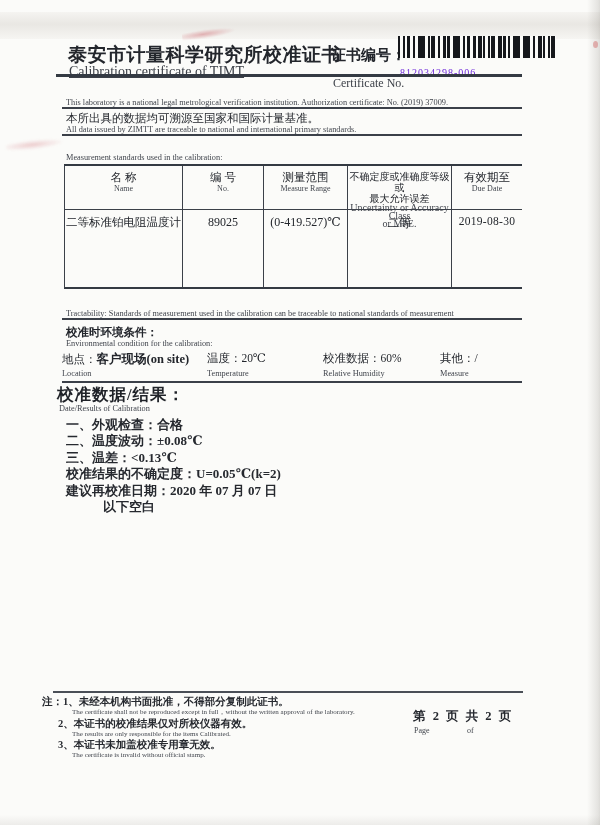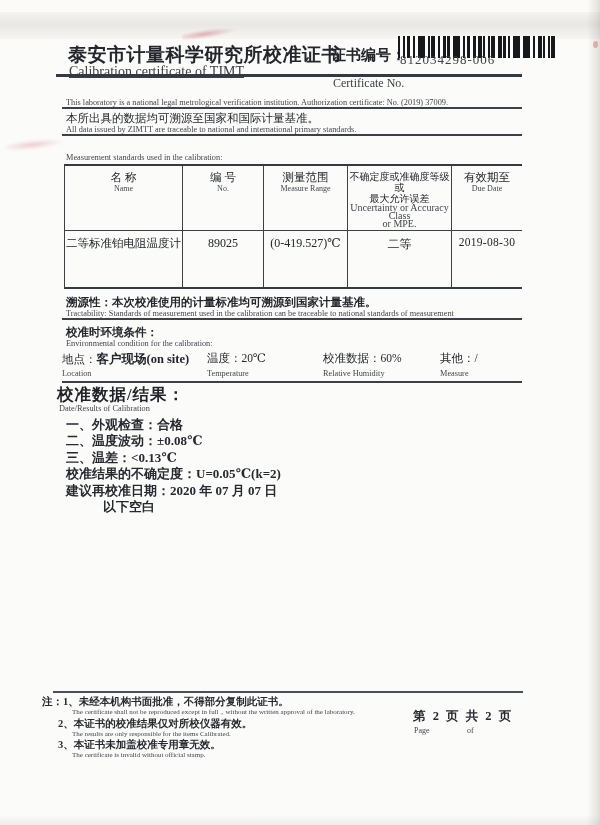--- a/index.html
+++ b/index.html
@@ -57,39 +57,39 @@
   .certno-label-cn{position:absolute;left:331px;top:46px;font-size:15px;font-weight:bold;color:#23262c;}
   .certno-label-en{position:absolute;left:333px;top:76px;font-size:12px;color:#3c4048;}
   .barcode{
     position:absolute;left:398px;top:36px;width:158px;height:22px;
     background:
       repeating-linear-gradient(90deg,#16181c 0 2px,rgba(0,0,0,0) 2px 5px),
       repeating-linear-gradient(90deg,rgba(0,0,0,0) 0 9px,#16181c 9px 12px),
       repeating-linear-gradient(90deg,rgba(0,0,0,0) 0 23px,#16181c 23px 26px);
     background-color:#fbfbf9;
   }
-  .certno-value{position:absolute;left:400px;top:52px;font-size:13px;letter-spacing:1px;color:#404040;}
+  .certno-value{position:absolute;left:400px;top:67px;font-size:10px;letter-spacing:1px;color:#6d28d9;}
   
   .stmt-cn{position:absolute;left:66px;font-size:11.5px;color:#23262c;white-space:nowrap;}
   .stmt-en{position:absolute;left:66px;font-size:8.3px;color:#41454d;white-space:nowrap;}
   .s1-cn{top:84px;} .s1-en{top:98px;}
   .s2-cn{top:111px;text-align:center;} .s2-en{top:125px;}
   .s3-cn{top:139px;} .s3-en{top:153px;}
   
   .table{
     position:absolute;left:64px;top:164px;width:458px;height:125px;
     border-top:2.5px solid #343a43;border-bottom:2.5px solid #343a43;
     border-left:1.5px solid #3b4049;
     display:flex;box-sizing:border-box;
   }
   .col{box-sizing:border-box;border-right:1.5px solid #3b4049;display:flex;flex-direction:column;}
   .col:last-child{border-right:none;}
   .c1{width:118px;} .c2{width:81px;} .c3{width:84px;} .c4{width:104px;} .c5{flex:1;}
   .th{
-    height:65px;box-sizing:border-box;border-bottom:1.5px solid #3b4049;
+    height:44px;box-sizing:border-box;border-bottom:1.5px solid #3b4049;
     display:flex;flex-direction:column;align-items:center;justify-content:flex-start;
     padding-top:5px;text-align:center;
   }
   .hcn{font-size:11.5px;color:#23262c;line-height:13px;}
   .hcn-sm{font-size:10px;color:#23262c;line-height:11px;}
   .hen{font-size:8px;color:#41454d;line-height:10px;}
   .hen-sm{font-size:10px;color:#41454d;line-height:8px;}
   .td{
     flex:1;display:flex;justify-content:center;align-items:flex-start;
     padding-top:5px;font-size:12px;color:#23262c;text-align:center;white-space:nowrap;
@@ -179,21 +179,20 @@
     </div>
     <div class="col c5">
       <div class="th">
         <div class="hcn">有效期至</div>
         <div class="hen">Due Date</div>
       </div>
       <div class="td">2019-08-30</div>
     </div>
   </div>
 
-  <div class="trace-cn">溯源性：本次校准使用的计量标准均可溯源到国家计量基准。</div>
   <div class="trace-en">Tractability:  Standards of measurement used in the calibration can be traceable to national standards of measurement</div>
   <div class="rule rule-3"></div>
 
   <div class="envh-cn">校准时环境条件：</div>
   <div class="envh-en">Environmental condition for the calibration:</div>
 
   <div class="env-item env-p1"><span>地点：</span><span class="val">客户现场(on site)</span></div>
   <div class="env-en env-p1">Location</div>
   <div class="env-item env-p2"><span>温度：</span><span>20℃</span></div>
   <div class="env-en env-p2">Temperature</div>

